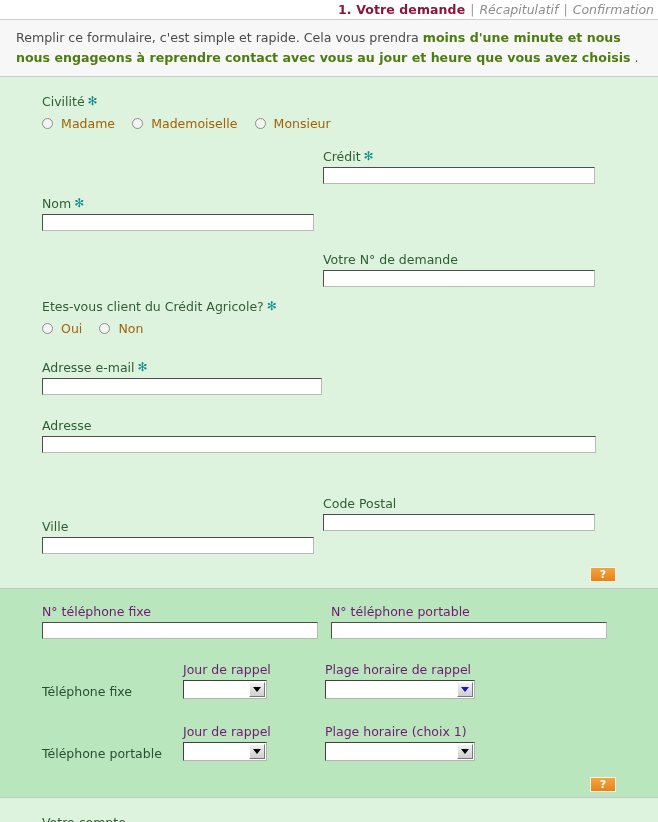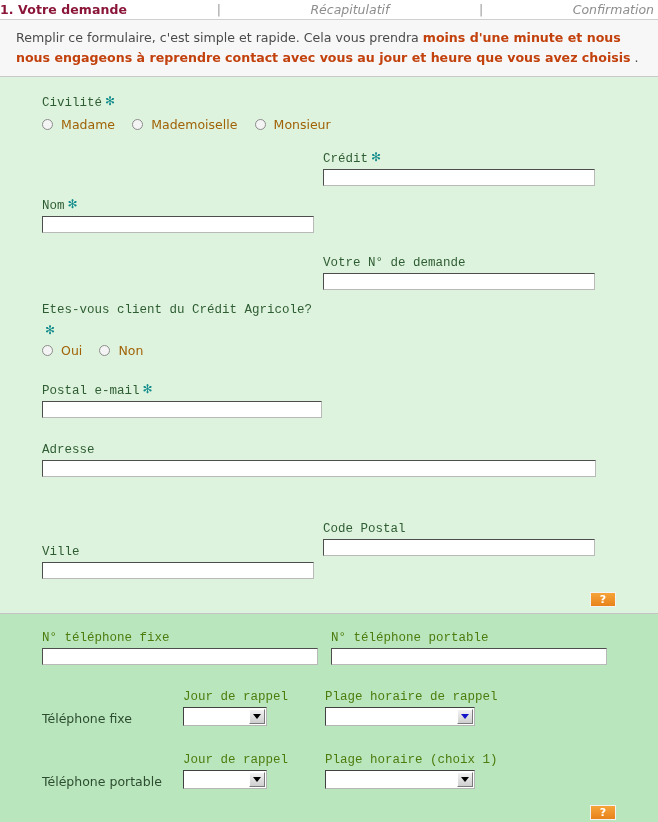--- a/index.html
+++ b/index.html
@@ -13,21 +13,21 @@
     position: relative;
     overflow: hidden;
     background: #ffffff;
   }
 
   
   .steps {
     height: 20px;
     display: flex;
     align-items: center;
-    justify-content: space-between;
+    justify-content: flex-end;
     padding-right: 4px;
     font-size: 12.5px;
     background: #ffffff;
     border-bottom: 1px solid #cfcfcf;
   }
   .step-current {
     color: #8a1538;
     font-weight: bold;
     letter-spacing: 0.1px;
   }
@@ -39,39 +39,38 @@
 
   
   .intro {
     background: #f7f7f7;
     border-bottom: 1px solid #c9c9c9;
     padding: 8px 14px 9px 16px;
     font-size: 12.6px;
     color: #4b4b4b;
     line-height: 1.55;
   }
-  .intro b { color: #c2410c; font-weight: bold; }
+  .intro b { color: #4d7c0f; font-weight: bold; }
 
   
   .section {
     position: relative;
     border-bottom: 1px solid #c4c4c4;
   }
   .sec-light { background: #ddf3dd; }
   .sec-dark  { background: #b9e6bc; }
   .sec-inner { padding: 14px 0 4px 0; }
 
   .lbl {
     color: #2f5d33;
     font-size: 12.5px;
     display: inline-block;
     margin-bottom: 3px;
-    font-family: Liberation Mono, monospace;
-  }
-  .lbl-dark { color: #4d7c0f; }
+  }
+  .lbl-dark { color: #701a75; }
   .star {
     color: #0f8a8a;
     font-size: 12px;
     margin-left: 3px;
     vertical-align: 1px;
   }
 
   .row { display: flex; padding: 0 0 0 42px; }
   .col-l { width: 281px; margin-top: 47px; }
   .col-r { width: 281px; margin-left: 0px; }
@@ -246,21 +245,21 @@
           </div>
         </div>
         <div class="col-r">
           <div><span class="lbl">Votre N° de demande</span></div>
           <input class="tf tf-w272" type="text" placeholder="" style="">
         </div>
       </div>
 
       <div class="row mt20">
         <div>
-          <div><span class="lbl">Postal e-mail</span><span class="star">✻</span></div>
+          <div><span class="lbl">Adresse e-mail</span><span class="star">✻</span></div>
           <input class="tf tf-w280" type="text" placeholder="" style="">
         </div>
       </div>
 
       <div class="row mt20">
         <div>
           <div><span class="lbl">Adresse</span></div>
           <input class="tf tf-w554" type="text" placeholder="" style="">
         </div>
       </div>

